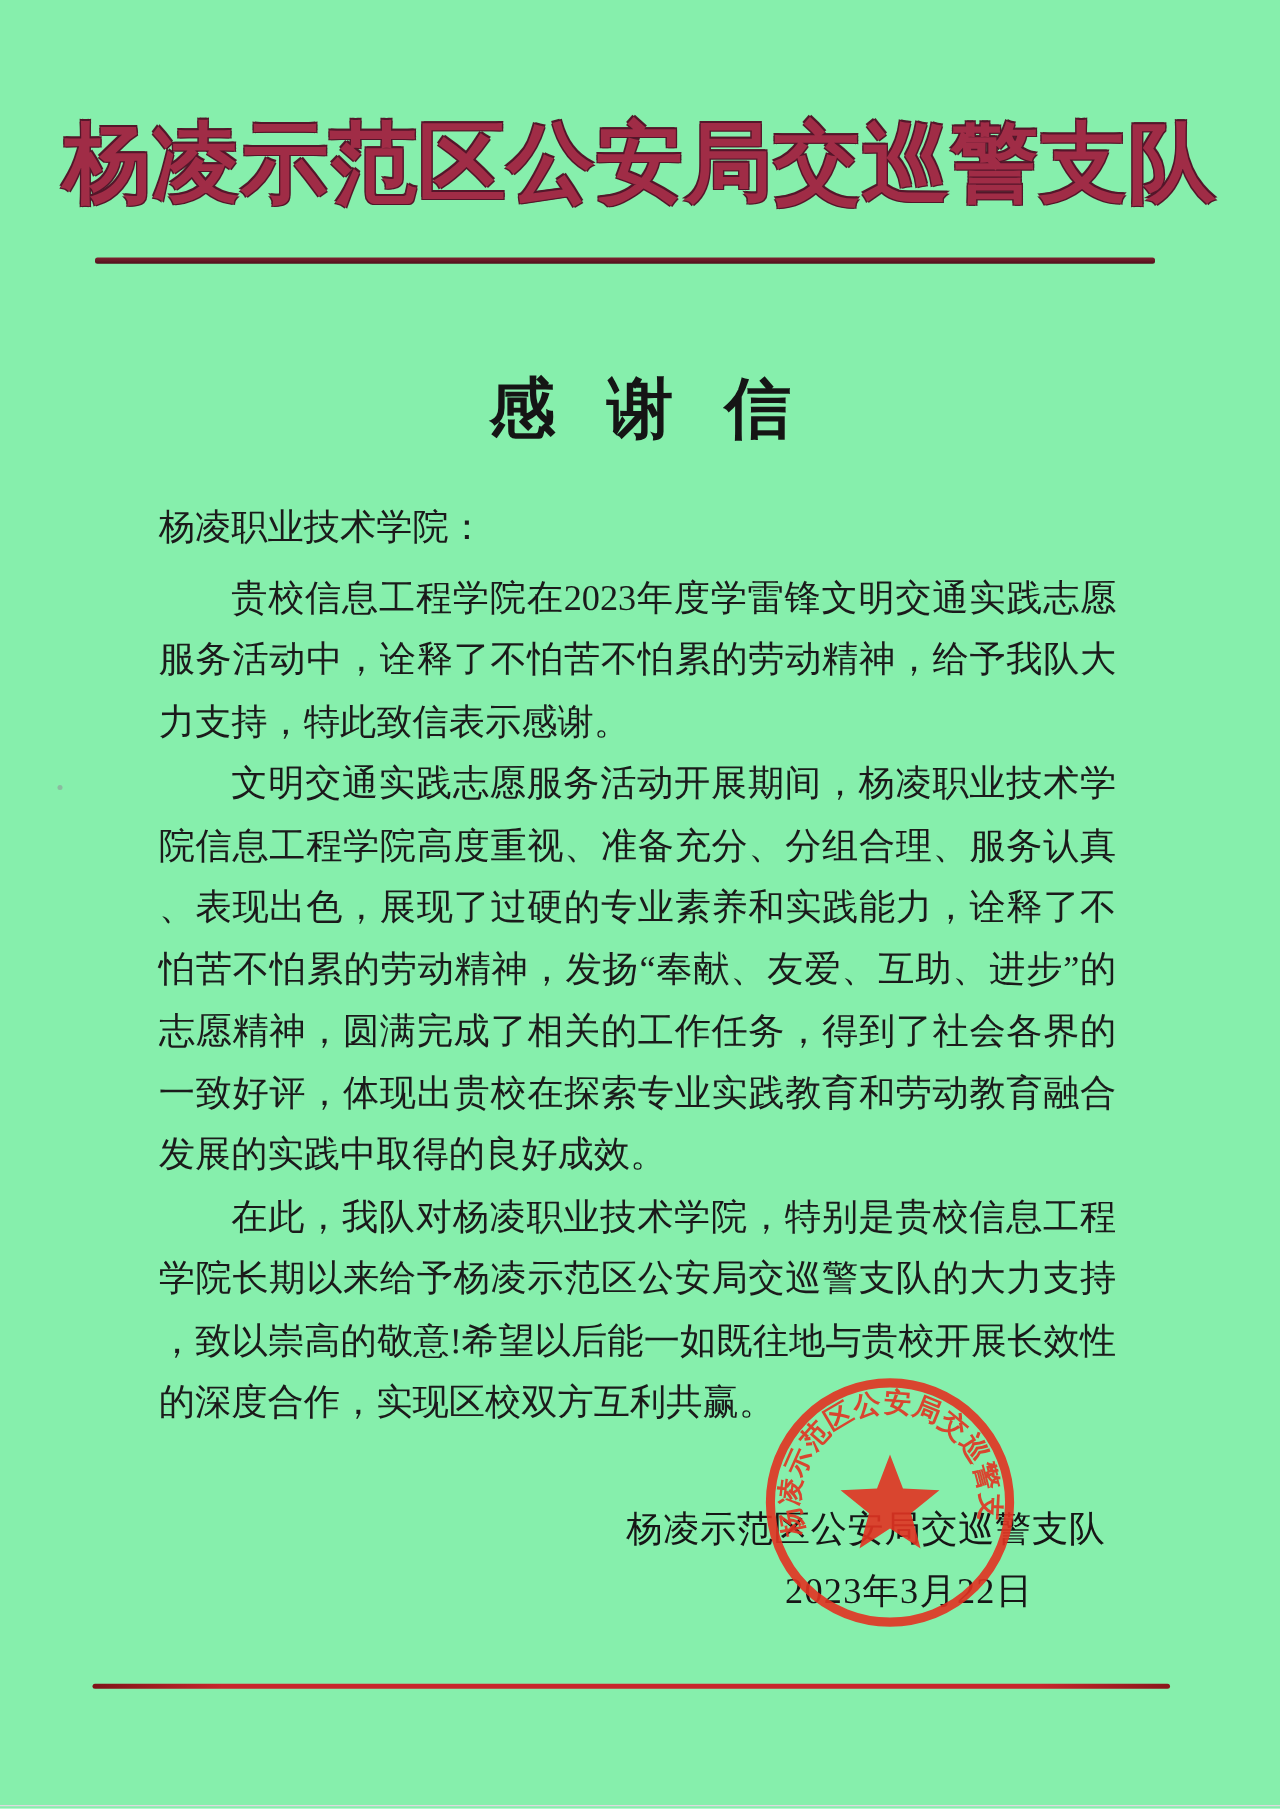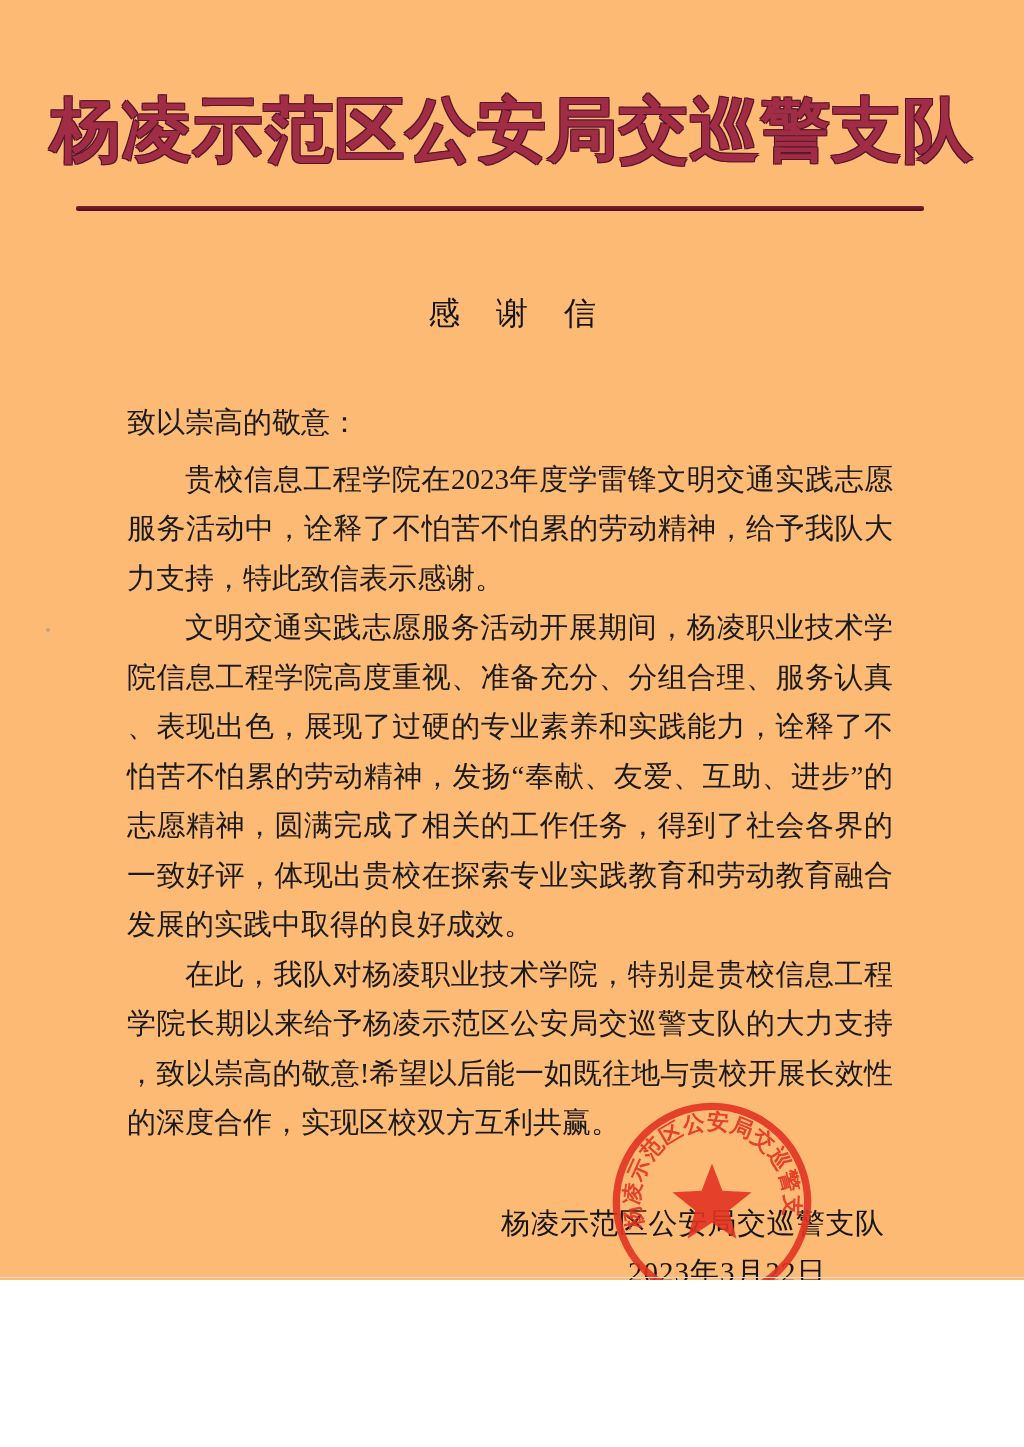--- a/index.html
+++ b/index.html
@@ -1,20 +1,20 @@
 <!DOCTYPE html>
 <html><head>
 <meta charset="utf-8">
 <style>
   html, body { margin: 0; padding: 0; background: #ffffff; }
   .page {
     position: relative;
     width: 1024px;
-    height: 1280px;
-    background: #fdba74;
+    height: 1447px;
+    background: #86efac;
     overflow: hidden;
     font-family: "Liberation Serif", "DejaVu Serif", serif;
   }
 
   
   .letterhead {
     position: absolute;
     top: 84px; left: 0; width: 100%;
     text-align: center;
     font-size: 70px;
@@ -35,22 +35,22 @@
     background: linear-gradient(to bottom, #7e2330, #4f0e1a);
     border-radius: 2px;
   }
 
   
   .doc-title {
     position: absolute;
     top: 292px; left: 0; width: 100%;
     margin: 0;
     text-align: center;
-    font-size: 32px;
-    font-weight: 400;
+    font-size: 53px;
+    font-weight: 700;
     color: #151515;
     letter-spacing: 14px;
     text-indent: 14px;
     white-space: nowrap;
   }
 
   
   .letter-body {
     position: absolute;
     top: 398px; left: 127px;
@@ -130,21 +130,21 @@
 
 <div class="page">
 
   <div class="letterhead">杨凌示范区公安局交巡警支队</div>
 
   <div class="letterhead-rule"></div>
 
   <h1 class="doc-title">感 谢 信</h1>
 
   <div class="letter-body">
-    <p class="salutation">致以崇高的敬意：</p>
+    <p class="salutation">杨凌职业技术学院：</p>
     <p class="para">贵校信息工程学院在2023年度学雷锋文明交通实践志愿服务活动中，诠释了不怕苦不怕累的劳动精神，给予我队大力支持，特此致信表示感谢。</p>
     <p class="para">文明交通实践志愿服务活动开展期间，杨凌职业技术学院信息工程学院高度重视、准备充分、分组合理、服务认真、表现出色，展现了过硬的专业素养和实践能力，诠释了不怕苦不怕累的劳动精神，发扬“奉献、友爱、互助、进步”的志愿精神，圆满完成了相关的工作任务，得到了社会各界的一致好评，体现出贵校在探索专业实践教育和劳动教育融合发展的实践中取得的良好成效。</p>
     <p class="para">在此，我队对杨凌职业技术学院，特别是贵校信息工程学院长期以来给予杨凌示范区公安局交巡警支队的大力支持，致以崇高的敬意!希望以后能一如既往地与贵校开展长效性的深度合作，实现区校双方互利共赢。</p>
   </div>
 
   <div class="signature">杨凌示范区公安局交巡警支队</div>
 
   <div class="date">2023年3月22日</div>
 
   <svg class="seal" viewBox="0 0 200 200" xmlns="http://www.w3.org/2000/svg">

